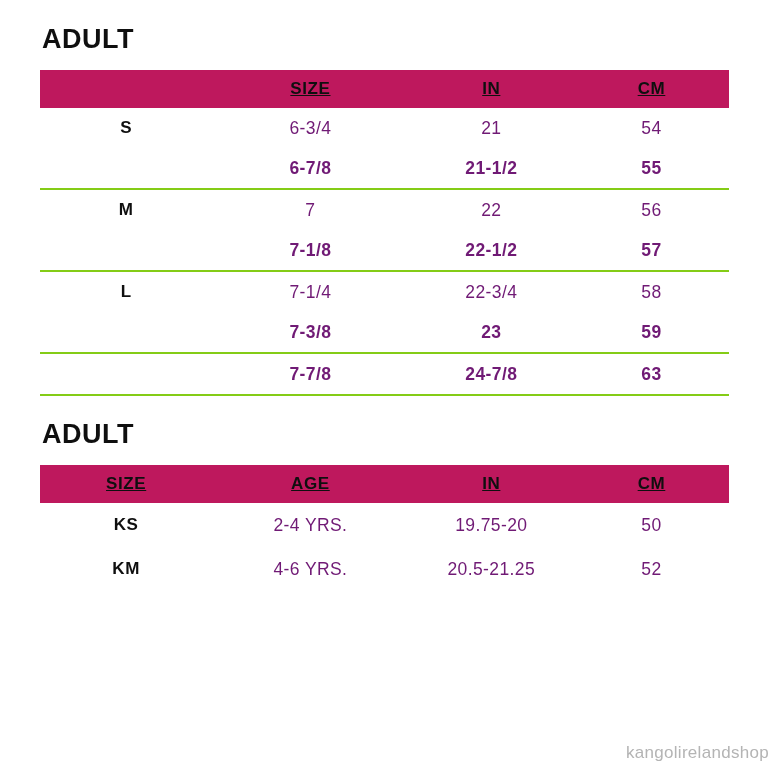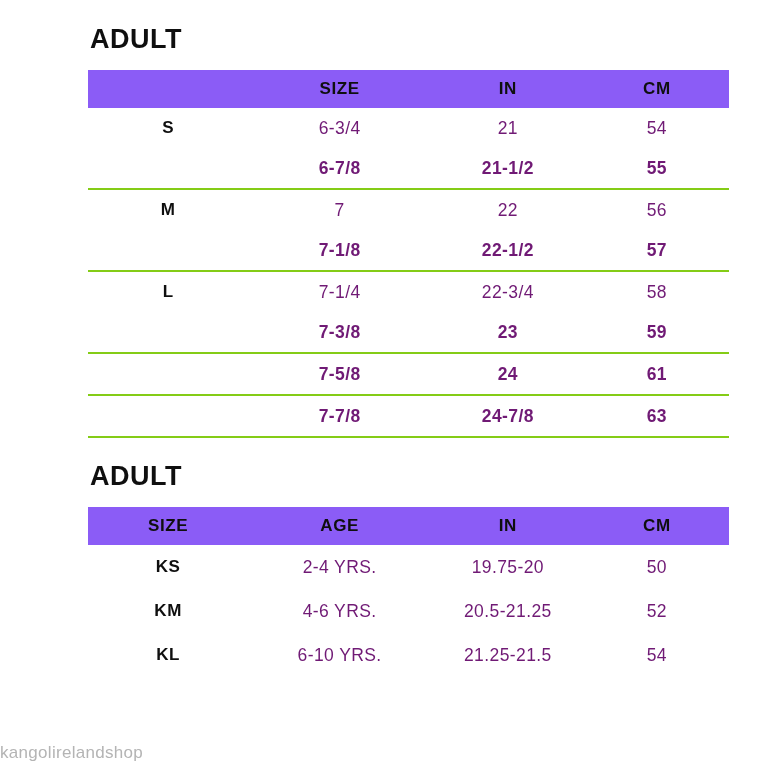--- a/index.html
+++ b/index.html
@@ -9,21 +9,20 @@
   }
   body {
     width: 769px;
     height: 769px;
     position: relative;
     font-family: "Liberation Sans", sans-serif;
     overflow: hidden;
   }
   .wrap {
     padding: 24px 40px 0 40px;
-    margin-left: 48px;
   }
   .section-title {
     font-size: 27px;
     font-weight: 900;
     color: #0f0f0f;
     letter-spacing: 0.5px;
     margin: 0 0 15px 2px;
     line-height: 1.15;
   }
   .section-title.kids {
@@ -32,29 +31,30 @@
   table {
     width: 100%;
     border-collapse: collapse;
     table-layout: fixed;
   }
   col.c1 { width: 25%; }
   col.c2 { width: 28.5%; }
   col.c3 { width: 24%; }
   col.c4 { width: 22.5%; }
   thead th {
-    background: #8b5cf6;
+    background: #be185d;
     height: 38px;
     font-size: 17px;
     font-weight: 800;
     color: #0f0f0f;
     letter-spacing: 0.6px;
     text-align: center;
     vertical-align: middle;
     padding: 0;
+    text-decoration: underline;
   }
   td {
     height: 40px;
     text-align: center;
     vertical-align: middle;
     font-size: 17.5px;
     font-weight: 300;
     color: #701a75;
     letter-spacing: 0.4px;
     padding: 0;
@@ -71,21 +71,21 @@
   }
   .kids-table td {
     height: 44px;
     text-align: center;
   }
   .watermark {
     position: absolute;
     left: 0;
     bottom: 6px;
     width: 100%;
-    text-align: left;
+    text-align: right;
     font-size: 17px;
     color: #b4b4b4;
     letter-spacing: 0.3px;
   }
 </style>
 </head>
 <body>
 
 <div class="wrap">
 
@@ -138,26 +138,20 @@
         <td>58</td>
       </tr>
       <tr class="group-end">
         <td></td>
         <td>7-3/8</td>
         <td>23</td>
         <td>59</td>
       </tr>
       <tr class="group-end">
         <td></td>
-        <td>7-5/8</td>
-        <td>24</td>
-        <td>61</td>
-      </tr>
-      <tr class="group-end">
-        <td></td>
         <td>7-7/8</td>
         <td>24-7/8</td>
         <td>63</td>
       </tr>
     </tbody>
   </table>
 
   <h2 class="section-title kids">ADULT</h2>
 
   <table class="kids-table">
@@ -181,24 +175,18 @@
         <td>2-4 YRS.</td>
         <td>19.75-20</td>
         <td>50</td>
       </tr>
       <tr>
         <td class="rowlabel">KM</td>
         <td>4-6 YRS.</td>
         <td>20.5-21.25</td>
         <td>52</td>
       </tr>
-      <tr>
-        <td class="rowlabel">KL</td>
-        <td>6-10 YRS.</td>
-        <td>21.25-21.5</td>
-        <td>54</td>
-      </tr>
     </tbody>
   </table>
 
 </div>
 
 <div class="watermark">kangolirelandshop</div>
 
 </body></html>

